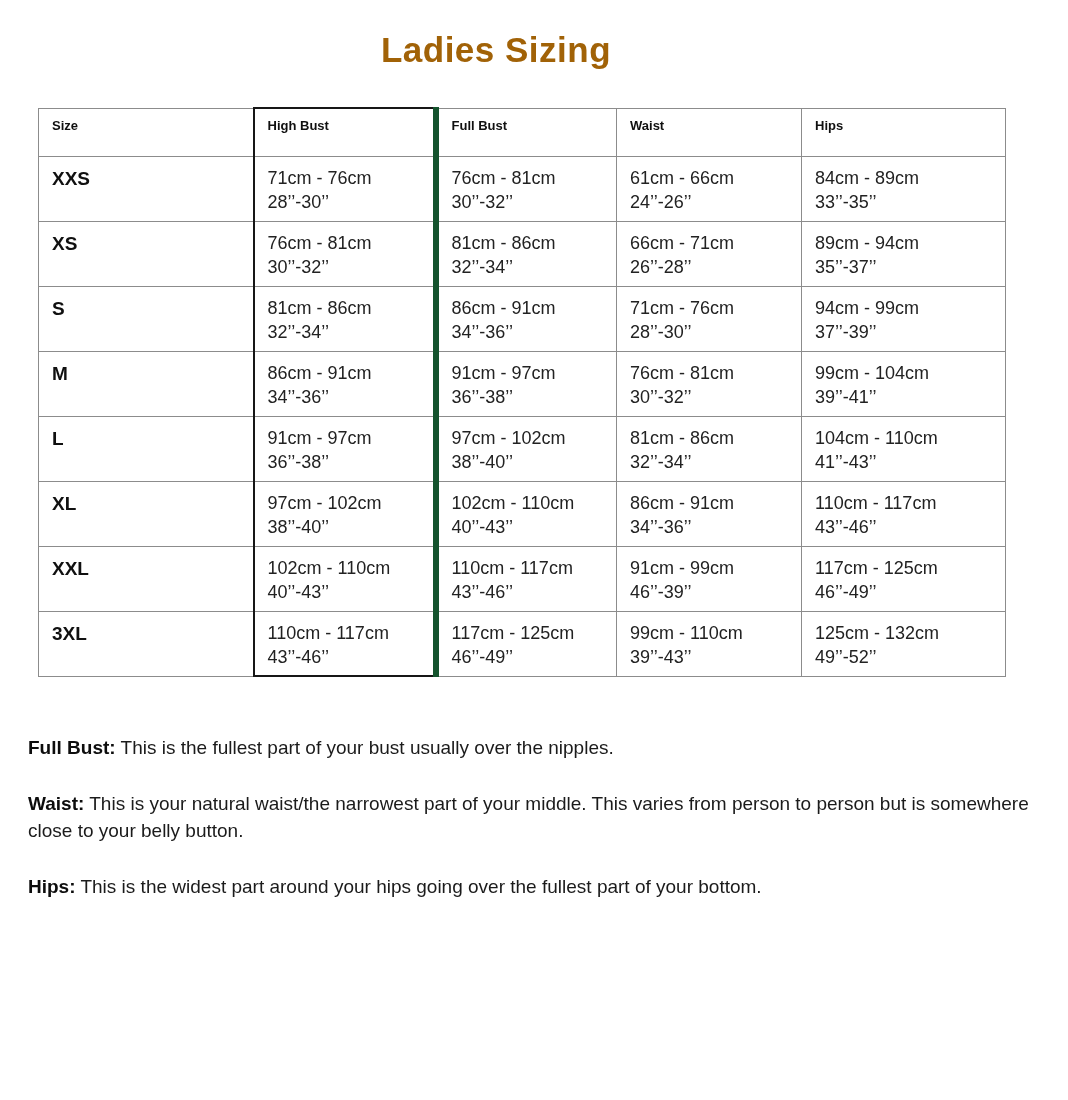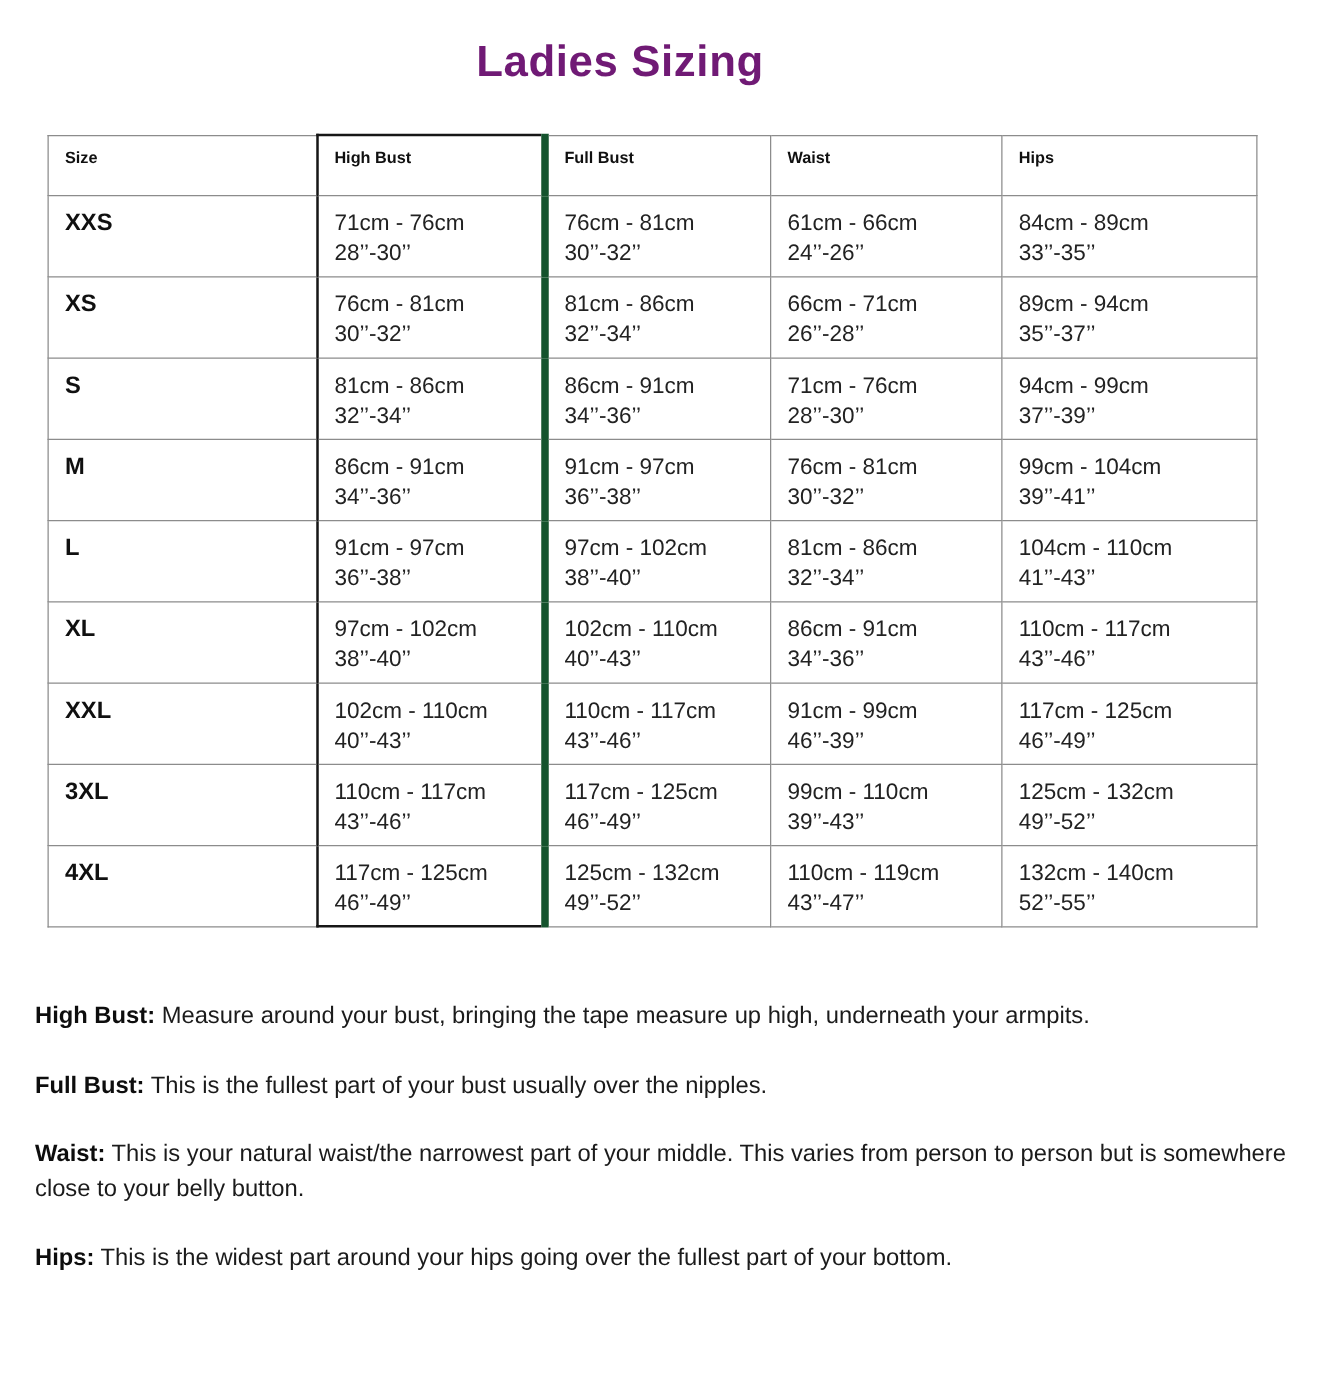--- a/index.html
+++ b/index.html
@@ -13,21 +13,21 @@
     color: #1b1b1b;
     font-family: "Liberation Sans", sans-serif;
     overflow: hidden;
   }
   h1.title {
     margin: 30px 76px 0 0;
     text-align: center;
     font-size: 35px;
     font-weight: bold;
     letter-spacing: 0.5px;
-    color: #701a75;
+    color: #a16207;
   }
   table.sizing {
     border-collapse: collapse;
     table-layout: fixed;
     margin: 37px 0 0 38px;
     width: 967px;
     background: #ffffff;
   }
   table.sizing th,
   table.sizing td {
@@ -254,44 +254,24 @@
         <td>
             <div>99cm - 110cm</div>
             <div>39’’-43’’</div>
           </td>
         <td>
             <div>125cm - 132cm</div>
             <div>49’’-52’’</div>
           </td>
       </tr>
 
-      <tr>
-        <td class="size">4XL</td>
-        <td class="hb">
-            <div>117cm - 125cm</div>
-            <div>46’’-49’’</div>
-          </td>
-        <td>
-            <div>125cm - 132cm</div>
-            <div>49’’-52’’</div>
-          </td>
-        <td>
-            <div>110cm - 119cm</div>
-            <div>43’’-47’’</div>
-          </td>
-        <td>
-            <div>132cm - 140cm</div>
-            <div>52’’-55’’</div>
-          </td>
-      </tr>
 
 
     </tbody>
   </table>
 
   <section class="notes">
-    <p class="note"><span class="term">High Bust:</span> <span>Measure around your bust, bringing the tape measure up high, underneath your armpits.</span></p>
     <p class="note"><span class="term">Full Bust:</span> <span>This is the fullest part of your bust usually over the nipples.</span></p>
     <p class="note"><span class="term">Waist:</span> <span>This is your natural waist/the narrowest part of your middle. This varies from person to person but is somewhere close to your belly button.</span></p>
     <p class="note"><span class="term">Hips:</span> <span>This is the widest part around your hips going over the fullest part of your bottom.</span></p>
   </section>
 
 </main>
 
 </body></html>

